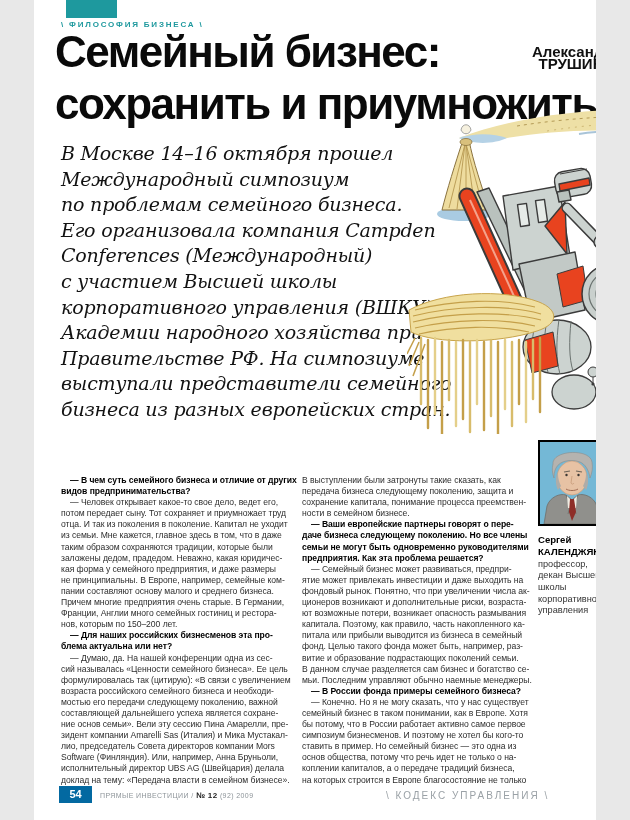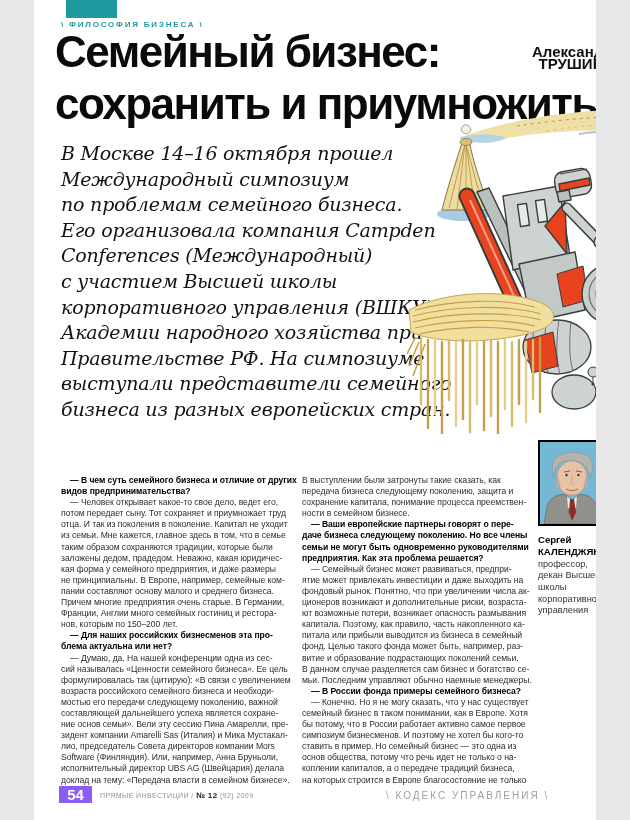--- a/index.html
+++ b/index.html
@@ -20,22 +20,22 @@
        letter-spacing:-0.05px;margin-top:28px;}
   .col1{left:27px;}
   .col2{left:268px;}
   .ln{line-height:11.1px;white-space:nowrap;overflow:visible;}
   .ln.b{font-weight:bold;color:#000;}
   .ln.ind{text-indent:9px;}
   .photo{position:absolute;left:504px;top:440px;width:63px;height:82px;border:2px solid #000;}
   .caption{position:absolute;left:504px;top:534px;width:120px;font-size:9.2px;color:#333;}
   .cap-ln{line-height:11.6px;}
   .cap-ln.b{font-weight:bold;color:#000;font-size:9.6px;line-height:12.4px;}
-  .pagebox{position:absolute;left:25px;top:786px;width:33px;height:17px;background:#8b5cf6;
-           color:#fff;font-size:15px;font-weight:bold;text-align:center;line-height:17px;}
+  .pagebox{position:absolute;left:25px;top:786px;width:33px;height:17px;background:#0369a1;
+           color:#fff;font-size:11px;font-weight:bold;text-align:center;line-height:17px;}
   .foot-mag{position:absolute;left:66px;top:791px;font-size:7px;color:#8d9499;
             letter-spacing:0.4px;white-space:nowrap;}
   .foot-mag .strong{color:#222;font-weight:bold;font-size:8px;}
   .foot-section{position:absolute;left:352px;top:790px;font-size:10px;color:#9aa1a6;
                 letter-spacing:2px;white-space:nowrap;}
 </style>
 </head>
 <body>
 
 <div class="page">
@@ -164,21 +164,21 @@
       </g>
     </g>
   </svg>
 
   <div class="col col1">
       <div class="ln b ind">— В чем суть семейного бизнеса и отличие от других</div>
       <div class="ln b end">видов предпринимательства?</div>
       <div class="ln ind">— Человек открывает какое-то свое дело, ведет его,</div>
       <div class="ln">потом передает сыну. Тот сохраняет и приумножает труд</div>
       <div class="ln">отца. И так из поколения в поколение. Капитал не уходит</div>
-      <div class="ln">из семьи. Мне кажется, главное здесь в том, что в семье</div>
+      <div class="ln">из семьи. Мне кажется, главное здесь в том, что в даже</div>
       <div class="ln">таким образом сохраняются традиции, которые были</div>
       <div class="ln">заложены дедом, прадедом. Неважно, какая юридичес-</div>
       <div class="ln">кая форма у семейного предприятия, и даже размеры</div>
       <div class="ln">не принципиальны. В Европе, например, семейные ком-</div>
       <div class="ln">пании составляют основу малого и среднего бизнеса.</div>
       <div class="ln">Причем многие предприятия очень старые. В Германии,</div>
       <div class="ln">Франции, Англии много семейных гостиниц и рестора-</div>
       <div class="ln end">нов, которым по 150–200 лет.</div>
       <div class="ln b ind">— Для наших российских бизнесменов эта про-</div>
       <div class="ln b end">блема актуальна или нет?</div>

